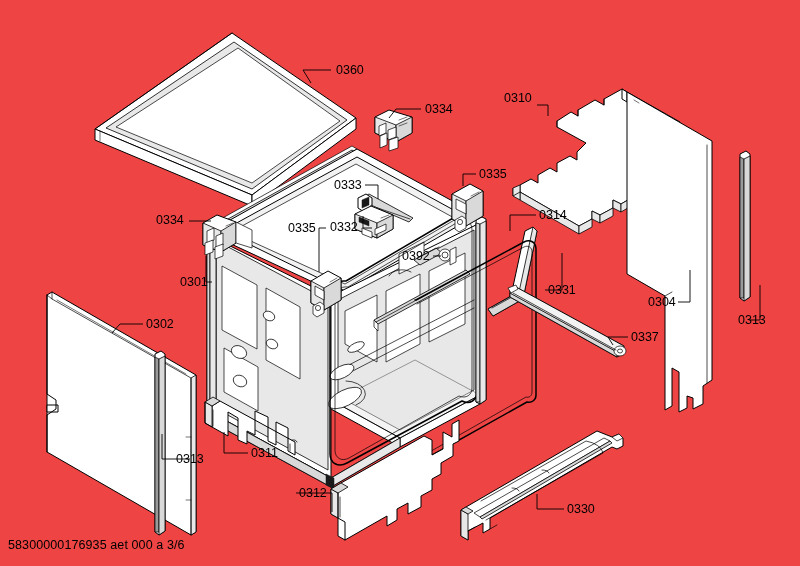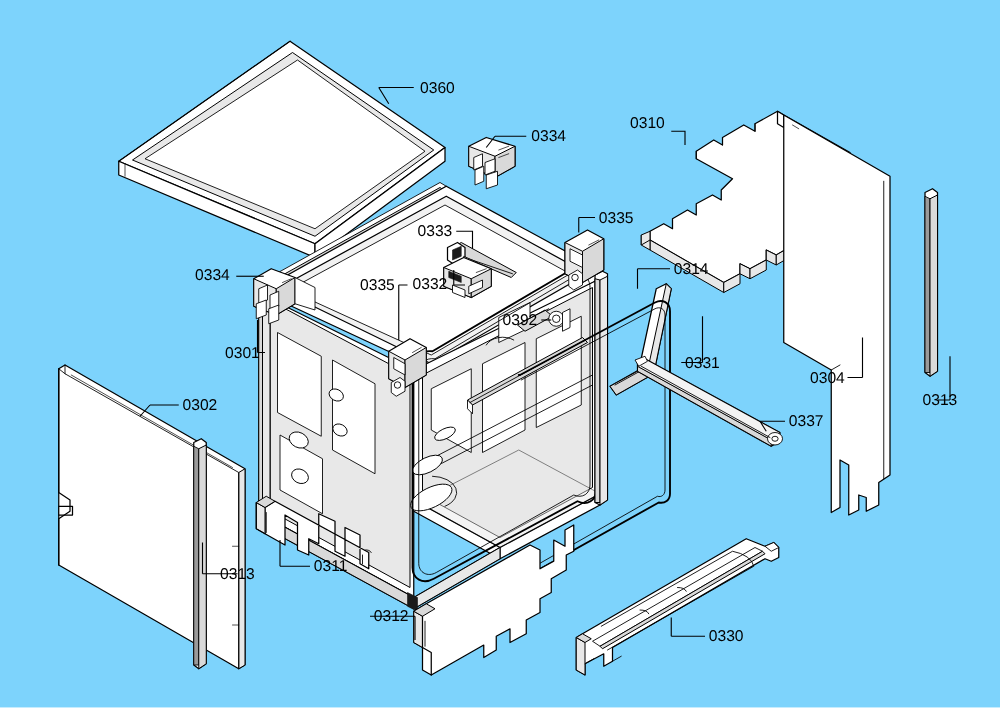--- a/index.html
+++ b/index.html
@@ -1,21 +1,21 @@
 <!DOCTYPE html>
 <html><head>
 <meta charset="utf-8">
 <style>
   html,body{margin:0;padding:0;background:#ffffff;}
   body{
     width:800px;height:566px;overflow:hidden;
     font-family:"Liberation Sans", sans-serif;
     color:#000;
   }
-  #sheet{position:relative;width:800px;height:566px;background:#7dd3fc;}
+  #sheet{position:relative;width:800px;height:566px;background:#ef4444;}
   svg#diagram{position:absolute;left:0;top:0;width:800px;height:566px;display:block;}
   .ln{fill:none;stroke:#000;stroke-width:1;stroke-linejoin:round;stroke-linecap:round;}
   .ln-th{fill:none;stroke:#000;stroke-width:1.5;stroke-linejoin:round;stroke-linecap:round;}
   .ln-f{fill:none;stroke:#000;stroke-width:0.7;stroke-linejoin:round;stroke-linecap:round;}
   .ln-vf{fill:none;stroke:#000;stroke-width:0.55;stroke-linejoin:round;stroke-linecap:round;}
   .fw{fill:#ffffff;stroke:#000;stroke-width:1;stroke-linejoin:round;}
   .fw-f{fill:#ffffff;stroke:#000;stroke-width:0.7;stroke-linejoin:round;}
   .fg{fill:#f2f2f2;stroke:#000;stroke-width:1;stroke-linejoin:round;}
   .fg2{fill:#e8e8e8;stroke:#000;stroke-width:0.8;stroke-linejoin:round;}
   .fg3{fill:#d9d9d9;stroke:#000;stroke-width:0.8;stroke-linejoin:round;}
@@ -358,13 +358,14 @@
         <text class="lbl" x="146" y="328" text-anchor="start">0302</text>
         <text class="lbl" x="631" y="341" text-anchor="start">0337</text>
         <text class="lbl" x="176" y="463" text-anchor="start">0313</text>
         <text class="lbl" x="251" y="457" text-anchor="start">0311</text>
         <text class="lbl" x="299" y="497" text-anchor="start">0312</text>
         <text class="lbl" x="567" y="513" text-anchor="start">0330</text>
       </g>
 
   </svg>
 
+  <div id="footer">58300000176935 aet 000 a 3/6</div>
 </div>
 
 </body></html>

